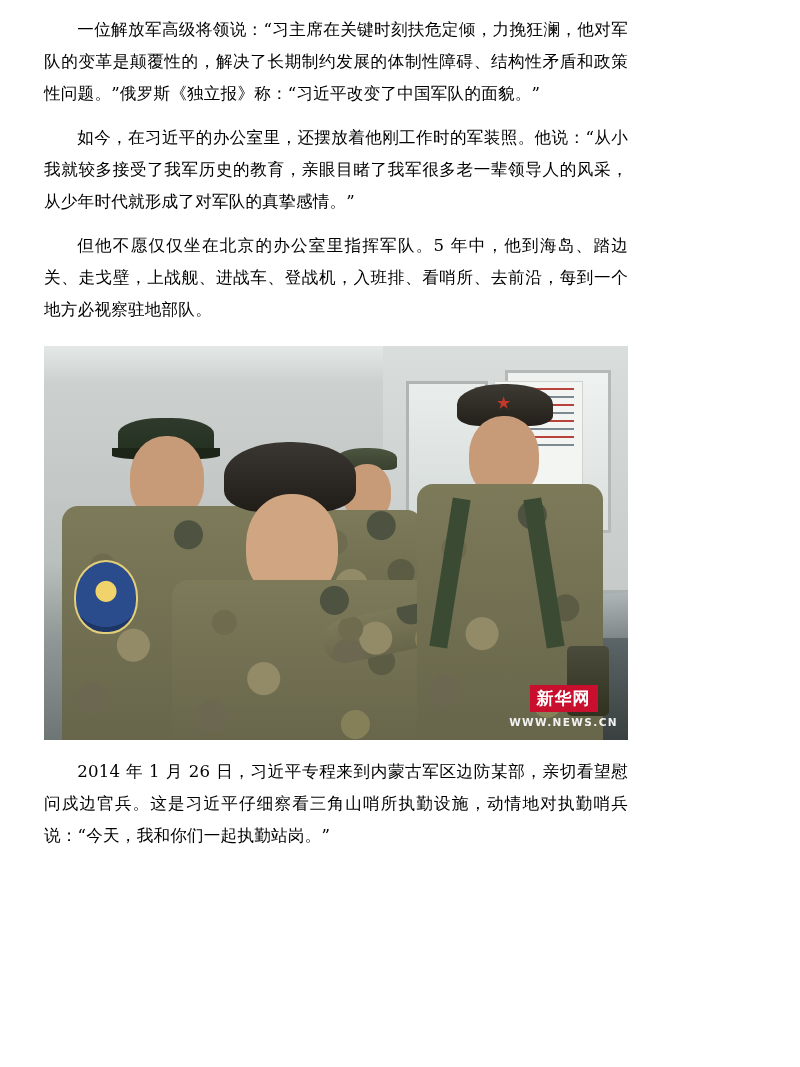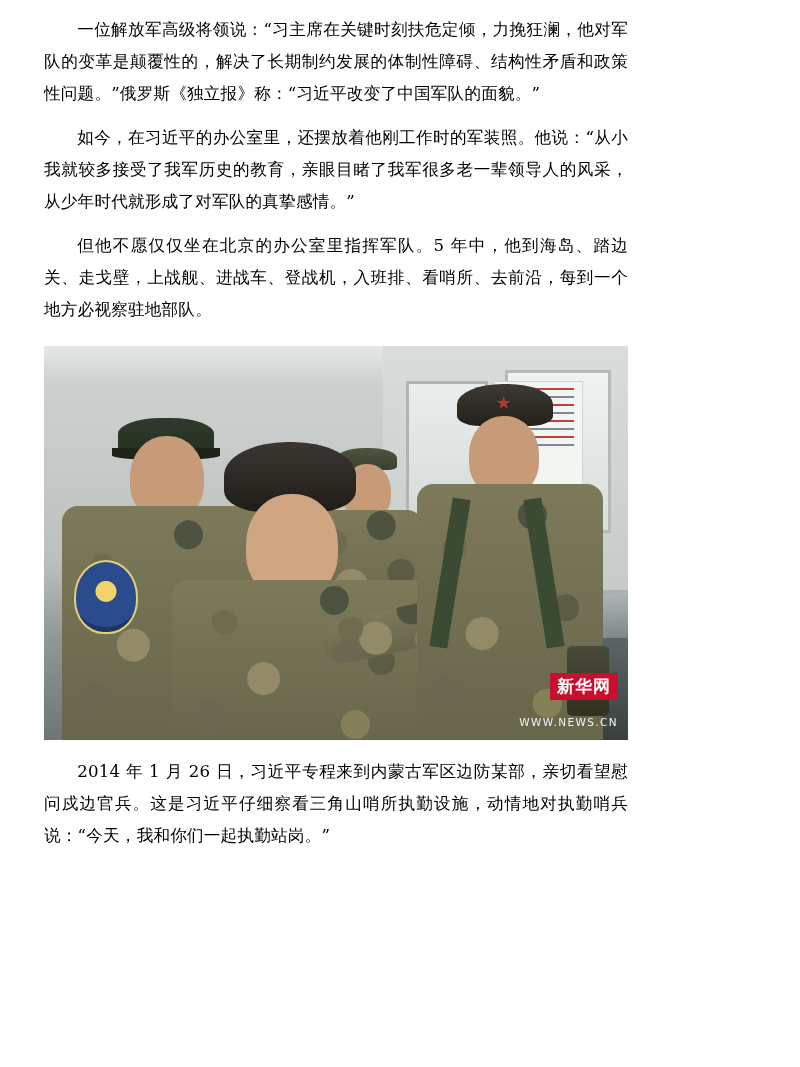--- a/index.html
+++ b/index.html
@@ -196,37 +196,38 @@
   .pouch {
     position: absolute;
     right: -4px; bottom: 24px; width: 42px; height: 70px;
     background: linear-gradient(180deg,#4a4b3a 0%, #30311f 100%);
     border-radius: 5px;
   }
   .watermark {
     position: absolute;
     right: 10px;
     bottom: 12px;
-    text-align: right;
+    text-align: center;
     font-family: "DejaVu Sans", "Liberation Sans", sans-serif;
   }
   .wm-main {
     display: inline-block;
     background: #c8102e;
     color: #ffffff;
     font-size: 17px;
     font-weight: bold;
     padding: 2px 7px;
     letter-spacing: 1px;
   }
   .wm-sub {
     color: #f2f2f2;
     font-size: 10.5px;
     letter-spacing: 1.4px;
-    margin-top: 16px;
+    margin-top: 4px;
+    font-weight: bold;
   }
 </style>
 </head>
 <body>
 
 <div class="page">
 
   <p class="para">一位解放军高级将领说：“习主席在关键时刻扶危定倾，力挽狂澜，他对军队的变革是颠覆性的，解决了长期制约发展的体制性障碍、结构性矛盾和政策性问题。”俄罗斯《独立报》称：“习近平改变了中国军队的面貌。”</p>
   <p class="para">如今，在习近平的办公室里，还摆放着他刚工作时的军装照。他说：“从小我就较多接受了我军历史的教育，亲眼目睹了我军很多老一辈领导人的风采，从少年时代就形成了对军队的真挚感情。”</p>
   <p class="para">但他不愿仅仅坐在北京的办公室里指挥军队。5 年中，他到海岛、踏边关、走戈壁，上战舰、进战车、登战机，入班排、看哨所、去前沿，每到一个地方必视察驻地部队。</p>

